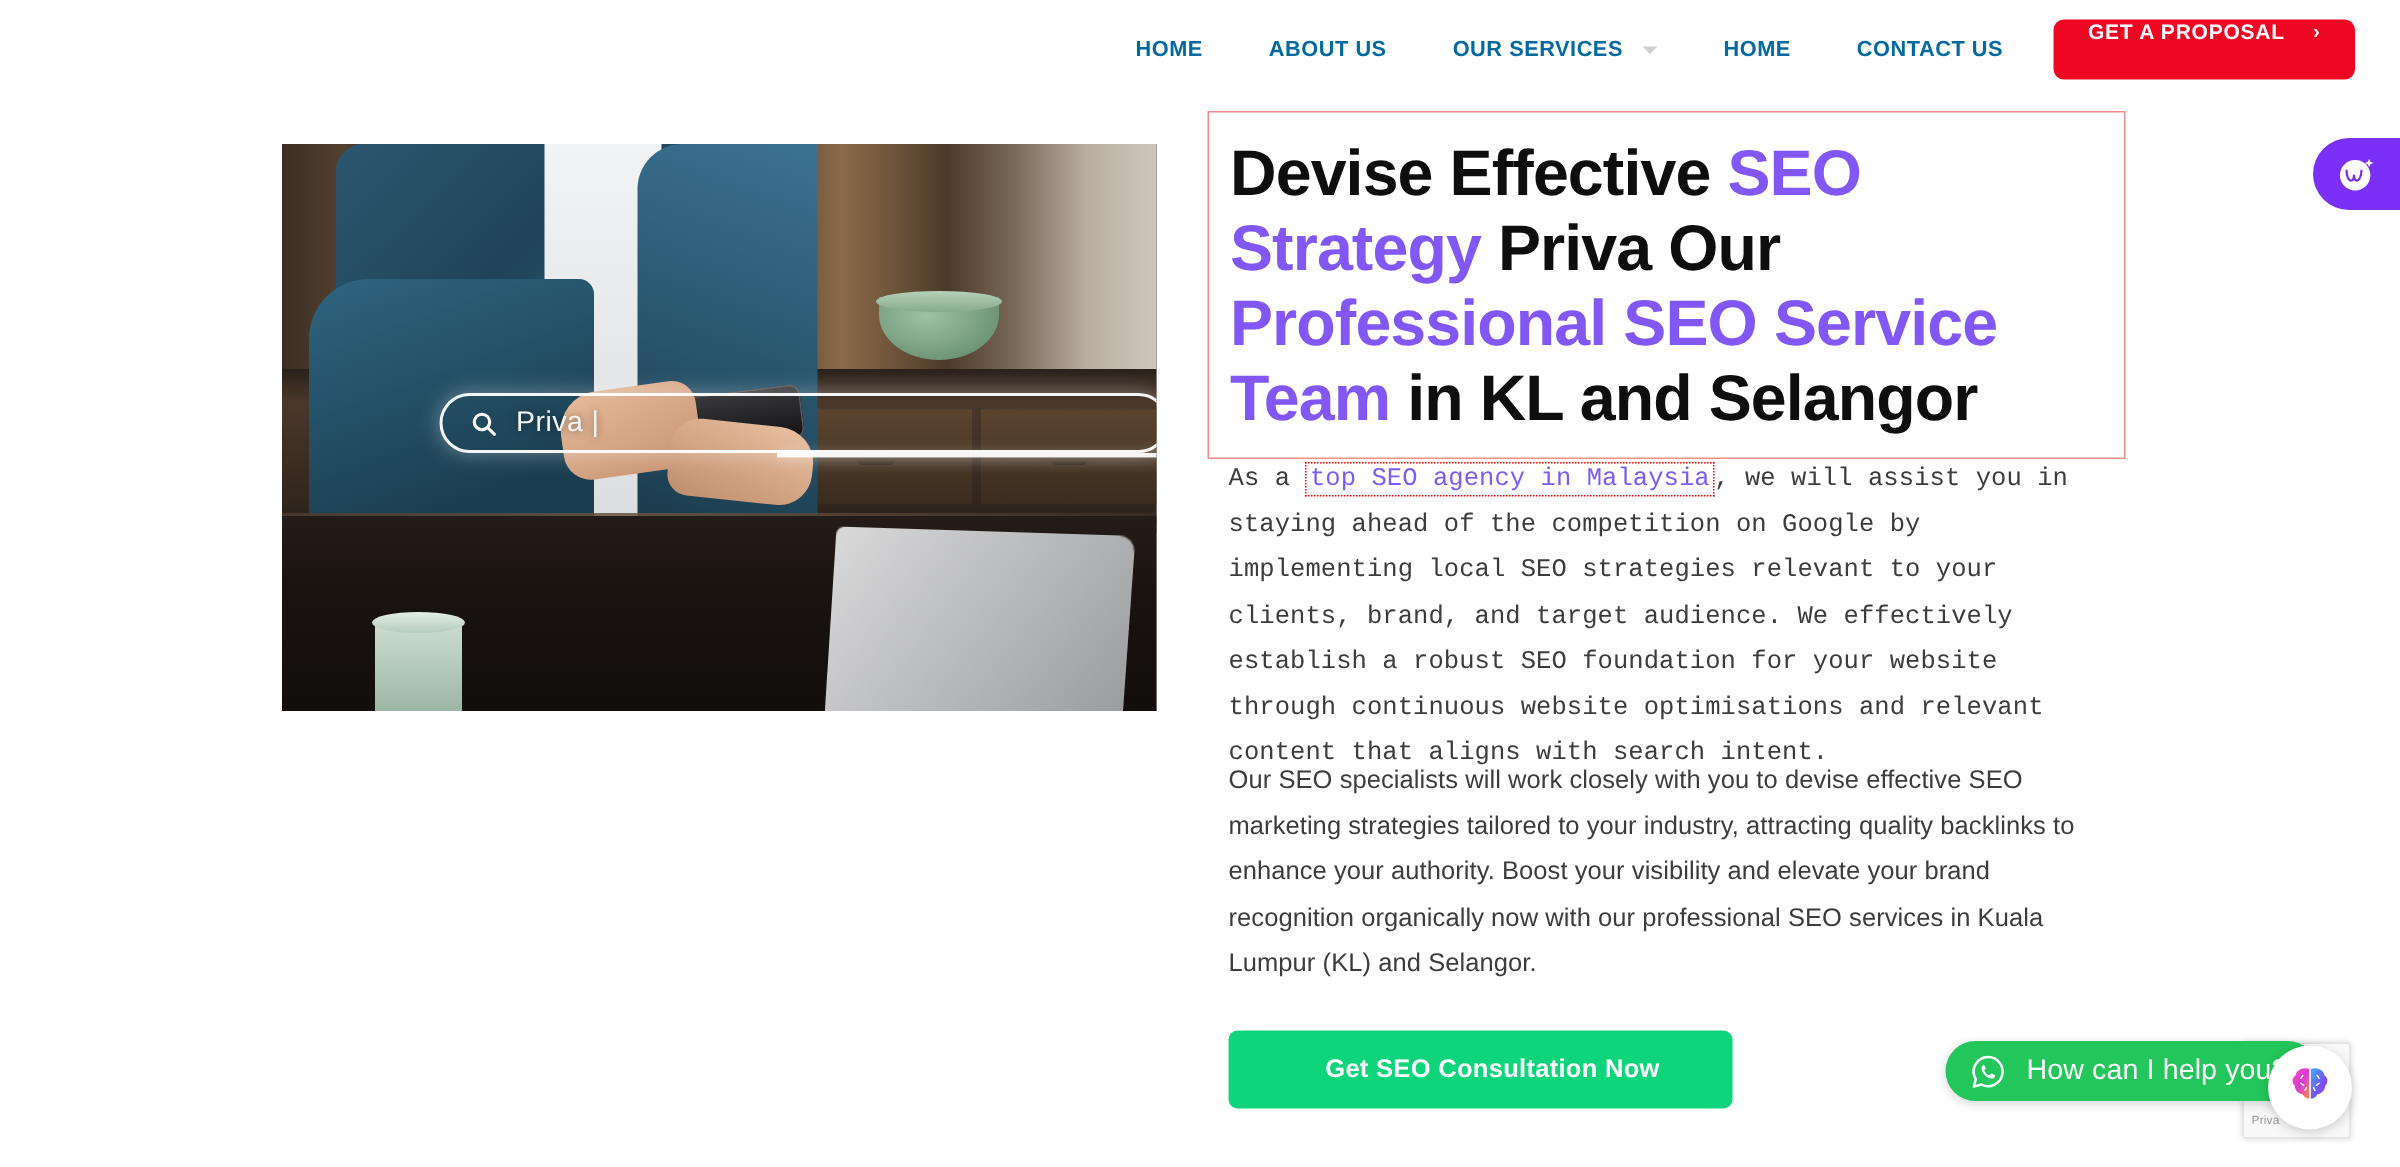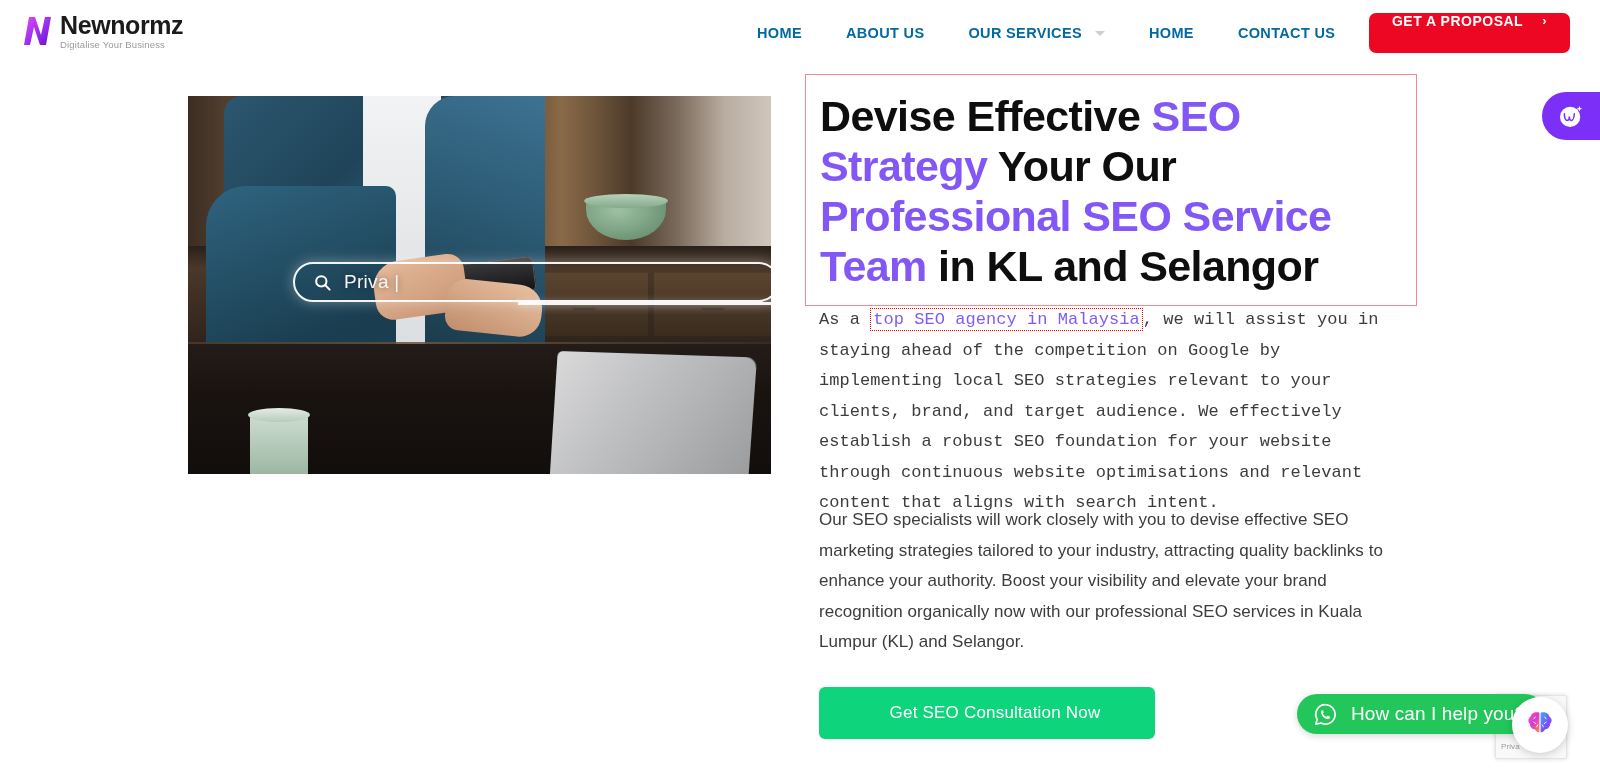--- a/index.html
+++ b/index.html
@@ -209,21 +209,21 @@
     text-decoration: none;
     cursor: pointer;
   }
 
   .cta-btn {
     position: absolute; left: 14px; top: 613px;
     width: 336px; height: 52px;
     background: #0ed57c; color: #ffffff;
     border: none; border-radius: 6px;
     font-family: "Liberation Sans", sans-serif;
-    font-size: 17px; font-weight: normal; letter-spacing: .2px;
+    font-size: 17px; font-weight: bold; letter-spacing: .2px;
     cursor: pointer;
     padding-left: 16px;
   }
 
   
   .elementor-tab {
     position: absolute; right: 0; top: 92px;
     width: 58px; height: 48px;
     background: #7b2ff7;
     border-radius: 24px 0 0 24px;
@@ -264,36 +264,20 @@
     display: flex; align-items: center; justify-content: center;
   }
 </style>
 </head>
 <body>
 
 <div class="page">
 
   <div class="header">
 
-    <div class="brand">
-      <svg class="brand-mark" viewBox="0 0 30 32">
-        <defs>
-          <linearGradient id="ngrad" x1="0" y1="0" x2="1" y2="1">
-            <stop offset="0%" stop-color="#e24bf5"></stop>
-            <stop offset="55%" stop-color="#9b2df0"></stop>
-            <stop offset="100%" stop-color="#6115c9"></stop>
-          </linearGradient>
-        </defs>
-        <path d="M2 30 L7 2 L13 2 L19 20 L23 2 L29 2 L24 30 L18 30 L12 12 L8 30 Z" fill="url(#ngrad)"></path>
-      </svg>
-      <div class="brand-text">
-        <div class="brand-name">Newnormz</div>
-        <div class="brand-tagline">Digitalise Your Business</div>
-      </div>
-    </div>
 
     <nav class="nav">
       <div class="nav-item">
         <span>HOME</span>
       </div>
       <div class="nav-item">
         <span>ABOUT US</span>
       </div>
       <div class="nav-item">
         <span>OUR SERVICES</span>
@@ -347,21 +331,21 @@
           <line x1="15.6" y1="15.6" x2="21" y2="21" stroke-linecap="round"></line>
         </svg>
         <span class="stext">Priva |</span>
       </div>
     </div>
   </div>
 
   <div class="content">
 
     <div class="headline-box">
-      <h1 class="headline"><span>Devise Effective </span><span class="hl-accent">SEO Strategy</span><span> Your Our </span><span class="hl-accent">Professional SEO Service Team</span><span> in KL and Selangor</span></h1>
+      <h1 class="headline"><span>Devise Effective </span><span class="hl-accent">SEO Strategy</span><span> Priva Our </span><span class="hl-accent">Professional SEO Service Team</span><span> in KL and Selangor</span></h1>
     </div>
 
     <p class="para" id="para1"><span>As a </span><a class="inline-link" href="#">top SEO agency in Malaysia</a><span>, we will assist you in staying ahead of the competition on Google by implementing local SEO strategies relevant to your clients, brand, and target audience. We effectively establish a robust SEO foundation for your website through continuous website optimisations and relevant content that aligns with search intent.</span></p>
 
     <p class="para" id="para2">Our SEO specialists will work closely with you to devise effective SEO marketing strategies tailored to your industry, attracting quality backlinks to enhance your authority. Boost your visibility and elevate your brand recognition organically now with our professional SEO services in Kuala Lumpur (KL) and Selangor.</p>
 
     <button class="cta-btn">Get SEO Consultation Now</button>
   </div>
 
   <div class="elementor-tab">

